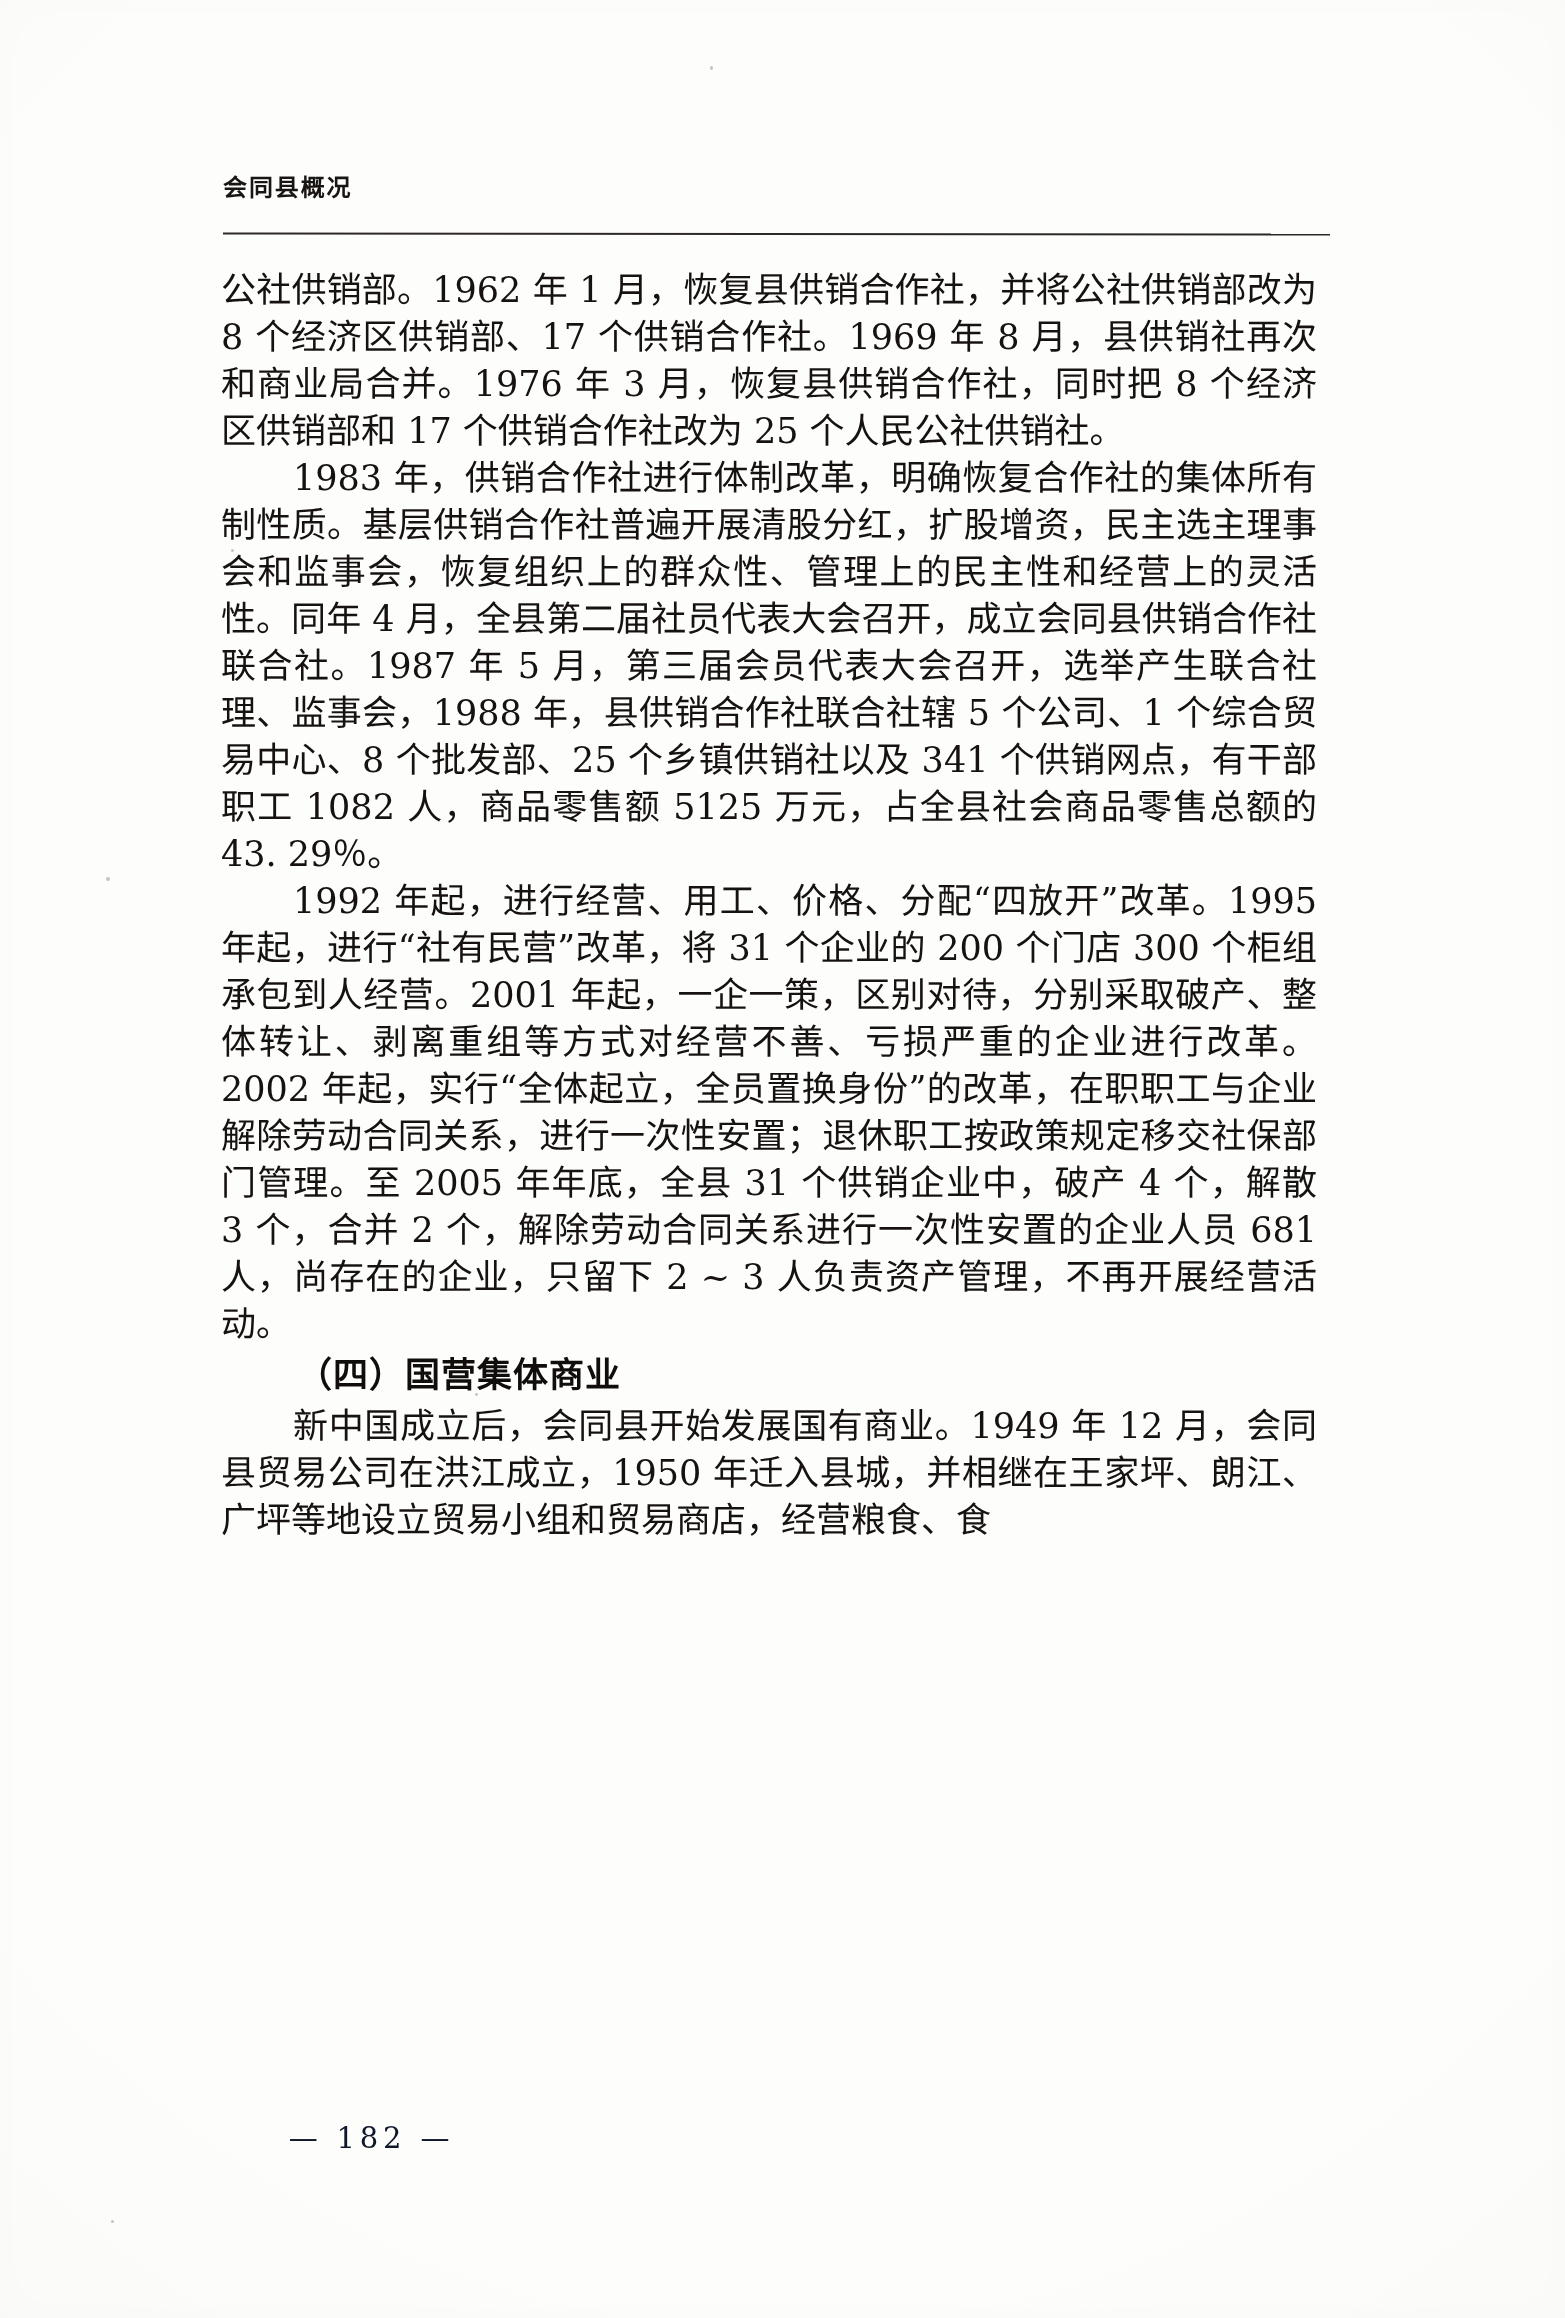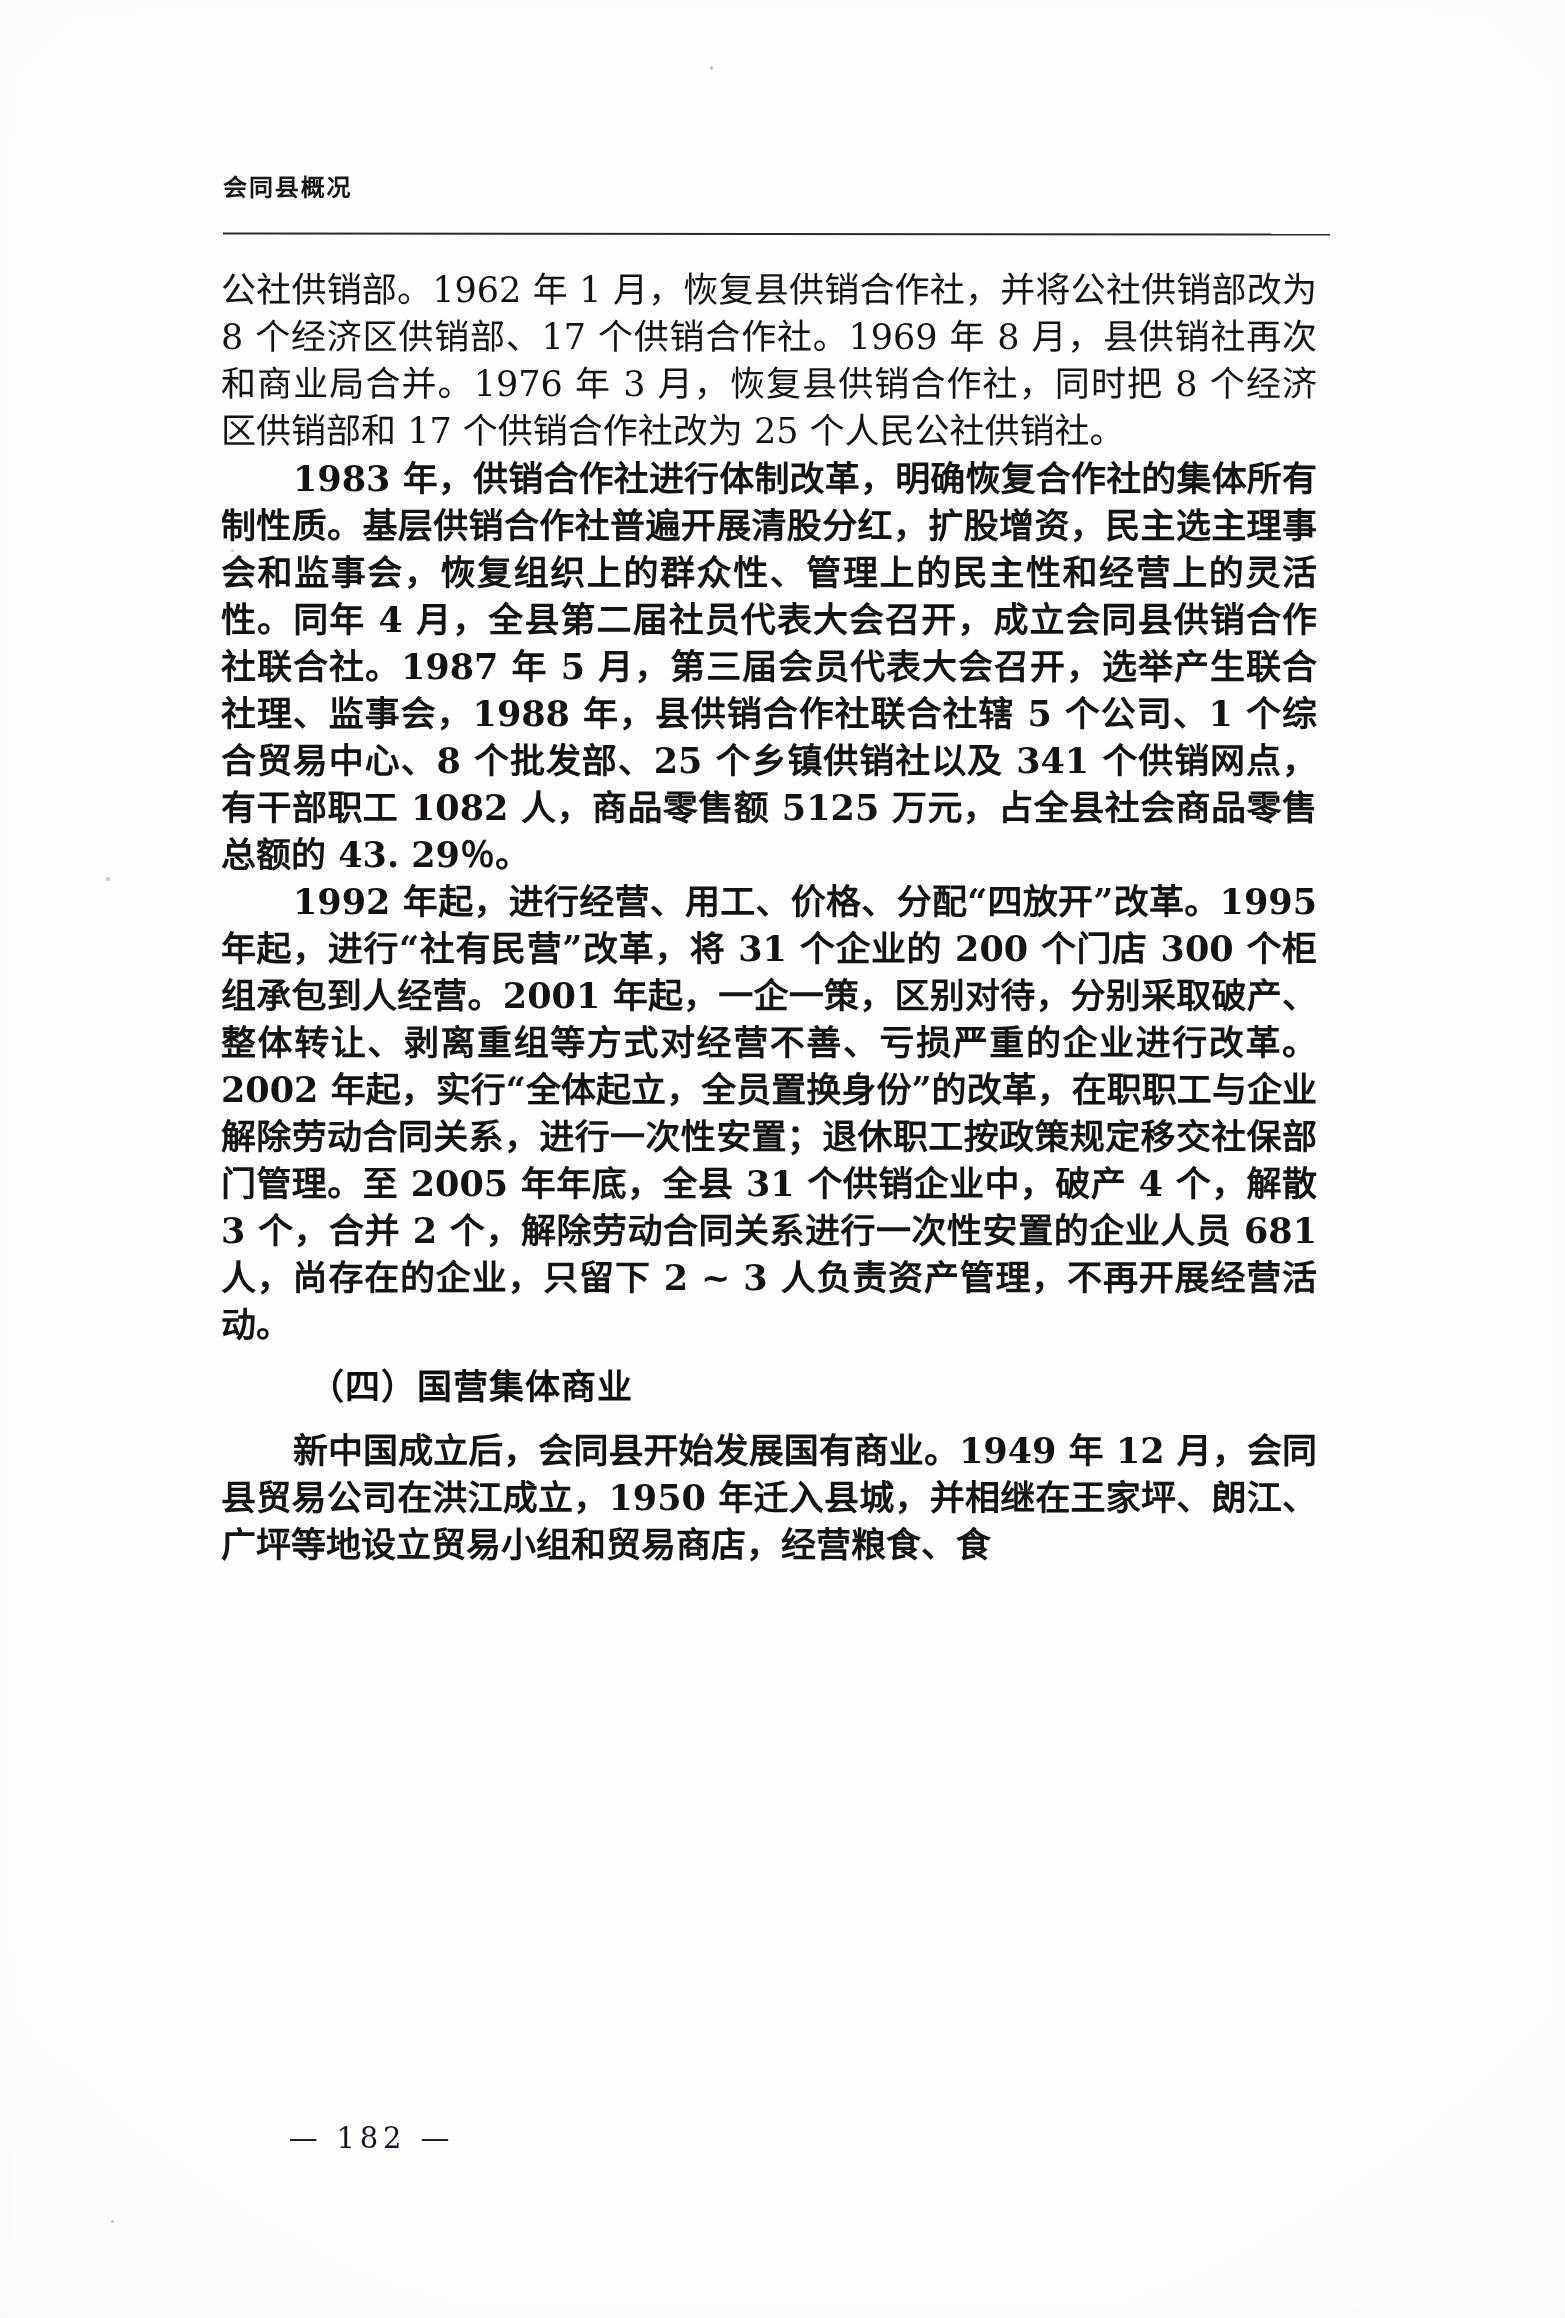--- a/index.html
+++ b/index.html
@@ -76,31 +76,31 @@
     line-height: 47px;
     color: #16120f;
     text-align: justify;
     text-align-last: left;
     text-justify: inter-character;
     margin: 0 16px 0 0;
     letter-spacing: 0px;
     font-family: "DejaVu Serif", "Liberation Serif", serif;
     -webkit-font-smoothing: none;
   }
-  .para.indent { text-indent: 72px; font-weight: bold; }
+  .para.indent { text-indent: 72px; }
 
   
   .subheading {
     font-size: 35px;
     line-height: 47px;
     color: #100d0b;
     font-weight: 700;
     text-indent: 72px;
     letter-spacing: 1px;
-    margin: 16px;
+    margin: 4px;
     font-family: "DejaVu Sans", "Liberation Sans", sans-serif;
   }
 
   
   .page-number {
     position: absolute;
     left: 223px;
     top: 2121px;
     width: 297px;
     text-align: center;

